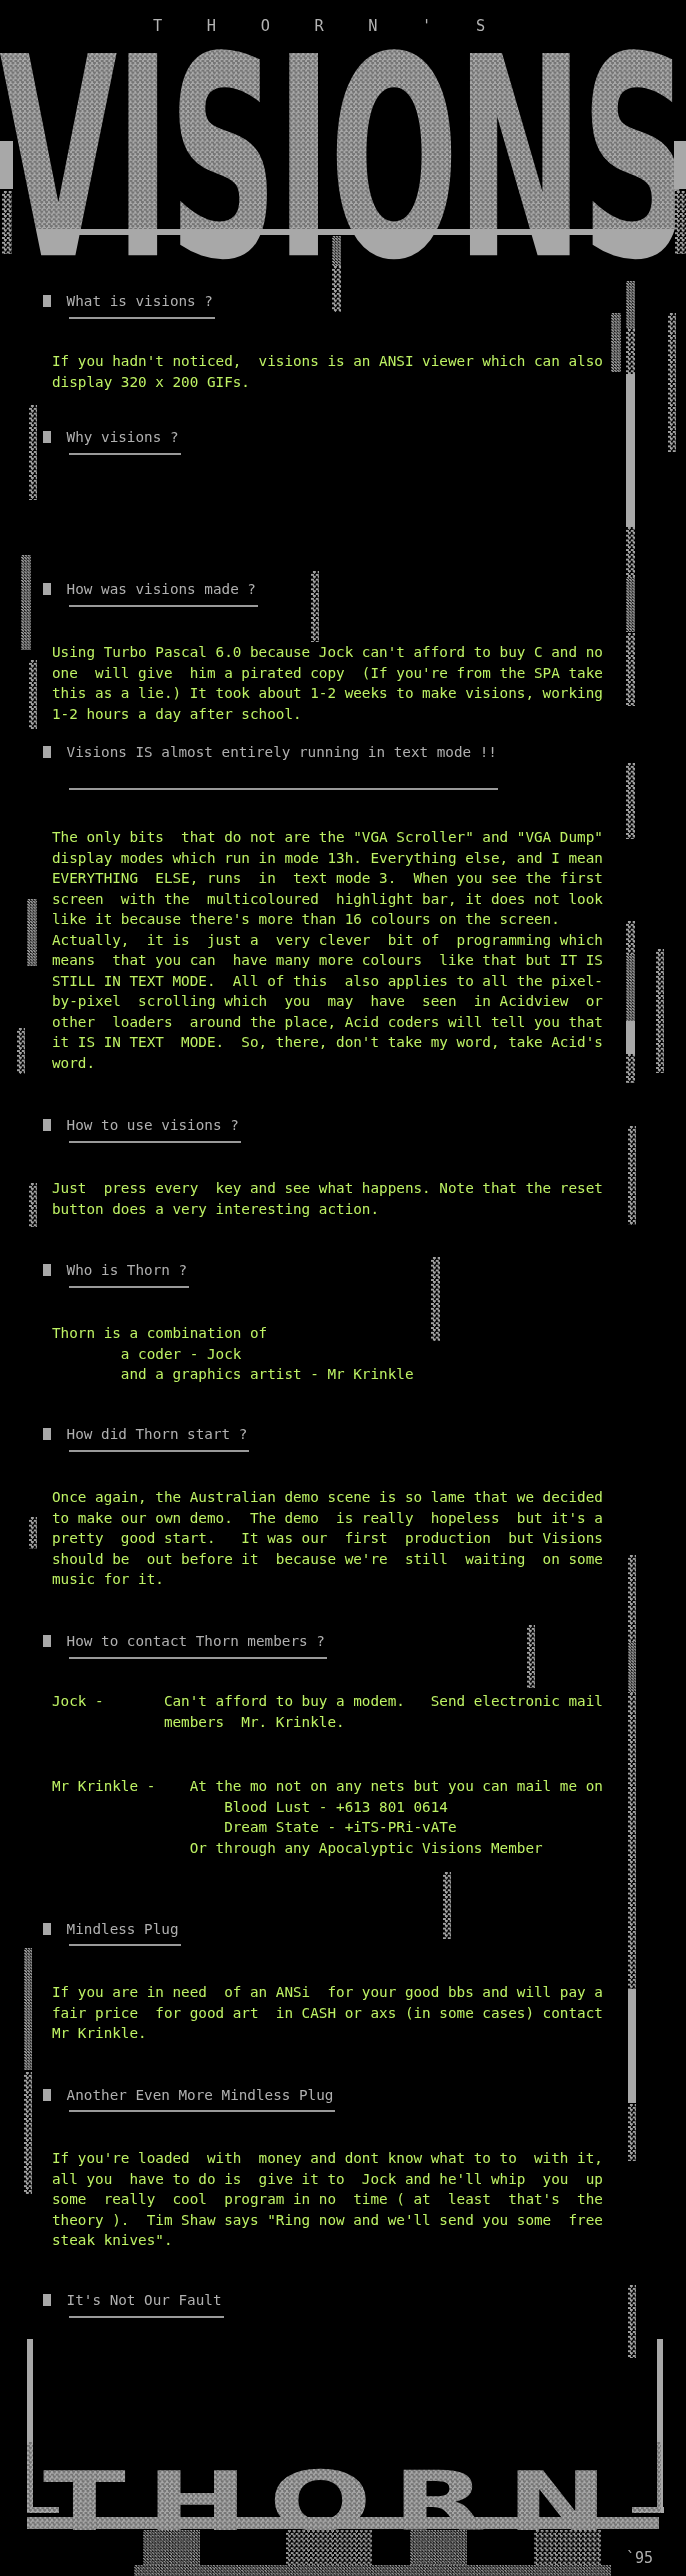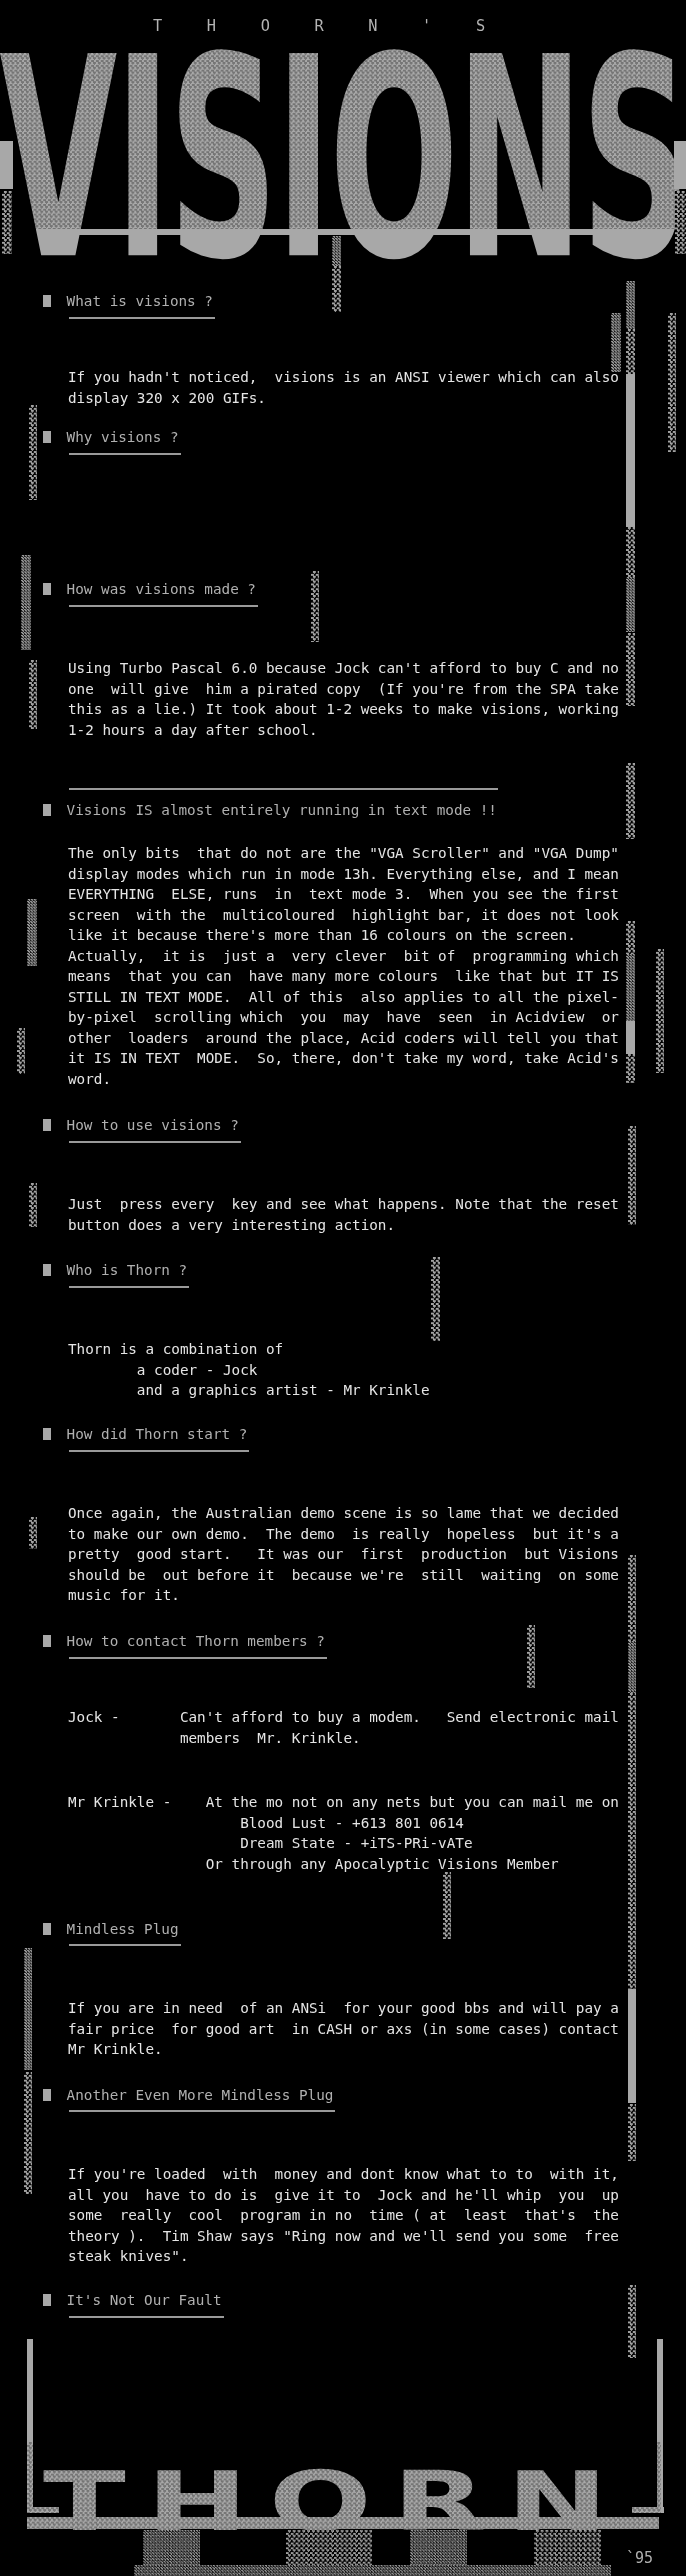--- a/index.html
+++ b/index.html
@@ -5,22 +5,22 @@
   html,body{margin:0;padding:0;background:#000;}
   .page{position:relative;width:687px;height:2576px;background:#000;overflow:hidden;
         font-family:"DejaVu Sans Mono",monospace;color:#a8a8a8;}
   
   .pretitle{position:absolute;left:153px;top:17px;font-size:15.3px;letter-spacing:17.7px;
             color:#b4b4b4;white-space:pre;}
   .h{position:absolute;left:43px;display:flex;align-items:center;gap:16px;
      font-size:14.3px;line-height:20px;white-space:pre;color:#b0b0b0;}
   .bullet{width:7.6px;height:11.4px;background:#a8a8a8;flex:0 0 auto;}
   .ul{position:absolute;left:69px;height:1.9px;background:#9a9a9a;}
-  .p{position:absolute;left:52px;margin:16px;font-family:"DejaVu Sans Mono",monospace;
-     font-size:14.3px;line-height:20.5px;white-space:pre;color:#e5e5e5;}
+  .p{position:absolute;left:52px;margin:0;font-family:"DejaVu Sans Mono",monospace;
+     font-size:14.3px;line-height:20.5px;white-space:pre;color:#bef264;}
   .year{position:absolute;left:614px;top:2549px;font-size:15px;color:#b0b0b0;margin-left:12px;}
   
   .strip{position:absolute;}
   .sd{background:#a8a8a8;}
   .lt{background:repeating-conic-gradient(#a2a2a2 0% 25%, #000 0% 50%) 0 0/4.8px 4.8px;}
   .dk{background:repeating-conic-gradient(#9e9e9e 0% 25%, #151515 0% 50%) 0 0/2.9px 2.9px;}
   
   .logo-svg{position:absolute;left:0;}
   .tex{position:absolute;background-image:repeating-conic-gradient(rgba(0,0,0,.30) 0% 25%, transparent 0% 50%);
        background-size:4.8px 4.8px;pointer-events:none;}
@@ -92,21 +92,21 @@
   <div class="h" style="top:427px"><span class="bullet"></span><span>Why visions ?</span></div>
   <div class="ul" style="top:453px;width:112px"></div>
 
   <div class="h" style="top:579px"><span class="bullet"></span><span>How was visions made ?</span></div>
   <div class="ul" style="top:605px;width:189px"></div>
   <pre class="p" style="top:642px">Using Turbo Pascal 6.0 because Jock can't afford to buy C and no
 one  will give  him a pirated copy  (If you're from the SPA take
 this as a lie.) It took about 1-2 weeks to make visions, working
 1-2 hours a day after school.</pre>
 
-  <div class="h" style="top:800px"><span class="bullet"></span><span>Visions IS almost entirely running in text mode !!</span></div>
+  <div class="h" style="top:742px"><span class="bullet"></span><span>Visions IS almost entirely running in text mode !!</span></div>
   <div class="ul" style="top:788px;width:429px"></div>
   <pre class="p" style="top:827px">The only bits  that do not are the "VGA Scroller" and "VGA Dump"
 display modes which run in mode 13h. Everything else, and I mean
 EVERYTHING  ELSE, runs  in  text mode 3.  When you see the first
 screen  with the  multicoloured  highlight bar, it does not look
 like it because there's more than 16 colours on the screen.
 Actually,  it is  just a  very clever  bit of  programming which
 means  that you can  have many more colours  like that but IT IS
 STILL IN TEXT MODE.  All of this  also applies to all the pixel-
 by-pixel  scrolling which  you  may  have  seen  in Acidview  or

